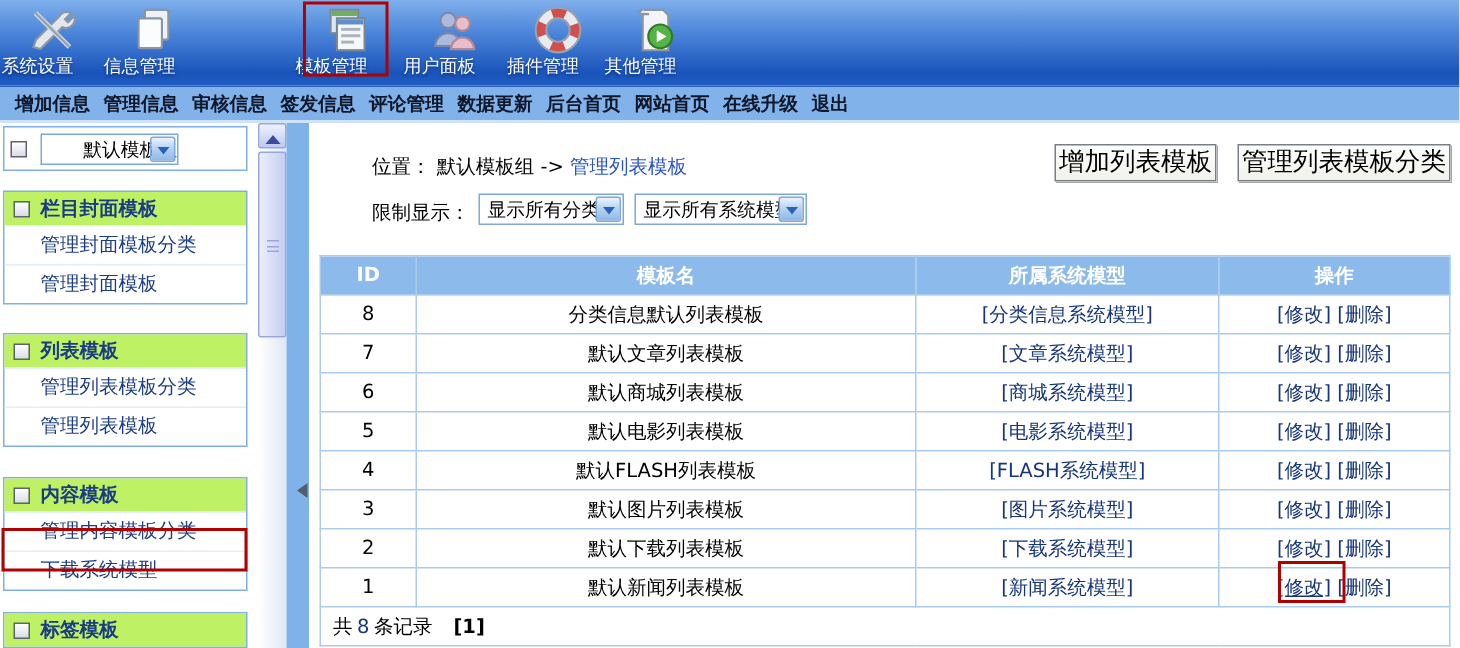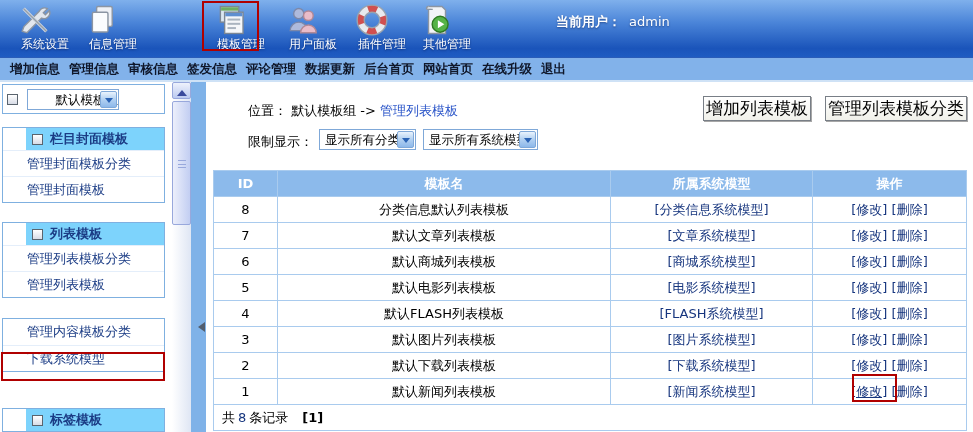--- a/index.html
+++ b/index.html
@@ -3,40 +3,40 @@
 <meta charset="utf-8">
 <style>
 * { margin:0; padding:0; box-sizing:border-box; }
 body { background:#fff; }
 .page { position:relative; width:973px; height:432px; overflow:hidden;
   font-family:"DejaVu Sans", sans-serif; background:#fff; }
 
 
 .toolbar { position:absolute; left:0; top:0; width:973px; height:57px;
   background:linear-gradient(180deg,#7fb0ec 0%, #4a84d8 40%, #1a54ba 85%, #1f5cc2 100%); }
-.tb-item { position:absolute; top:1px; width:68px; height:54px; text-align:right; cursor:pointer; }
+.tb-item { position:absolute; top:1px; width:68px; height:54px; text-align:left; cursor:pointer; }
 .tb-item .ticon { display:block; width:34px; height:32px; margin:2px auto 0; }
 .tb-item .tlabel { display:block; margin-top:1px; font-size:12px; color:#fff;
   text-shadow:0 1px 2px rgba(0,20,70,.6); white-space:nowrap; }
 .cur-user { position:absolute; left:556px; top:13px; font-size:13px; color:#fff;
   text-shadow:0 1px 2px rgba(0,20,70,.5); }
 .cur-user b { font-weight:bold; margin-right:8px; }
 
 
 .menubar { position:absolute; left:0; top:57px; width:973px; height:25px;
   background:#82b2ea; border-top:1px solid #2a5cb8; border-bottom:2px solid #cfe2f6;
   display:flex; align-items:center; padding-left:10px; gap:9px; }
 .menubar span { font-size:12.5px; font-weight:bold; color:#0f172a; cursor:pointer; white-space:nowrap; }
 
 
 .bodyarea { position:absolute; left:0; top:82px; width:973px; height:350px; background:#fff; }
 
 
 .sbox { position:absolute; left:2px; width:163px; background:#fff; border:1px solid #7fb0e0; }
-.sb-head { height:22px; background:#7dd3fc; display:flex; align-items:center; padding-left:6px;margin-left:23px; }
+.sb-head { height:22px; background:#bef264; display:flex; align-items:center; padding-left:6px; }
 .sb-check { width:11px; height:11px; background:linear-gradient(#ffffff,#d8dce6);
   border:1px solid #5a646e; margin-right:7px; flex:none; }
 .sb-title { font-size:13px; font-weight:bold; color:#1b3c85; }
 .sb-item { height:26px; line-height:26px; padding-left:24px; font-size:13px; color:#1b3c85;
   cursor:pointer; border-top:1px solid #e4eefa; }
 .sb-item:first-of-type { border-top:none; }
 
 .groupbox { top:2px; height:30px; display:flex; align-items:center; padding-left:4px;text-align:right; }
 
 
@@ -95,21 +95,20 @@
 .red-toolbar { left:202px; top:1px; width:57px; height:50px; }
 .red-sidebar { left:1px; top:270px; width:164px; height:29px; }
 .red-edit { left:852px; top:374px; width:45px; height:28px; }
 </style>
 </head>
 <body>
 
 <div class="page">
 
   <div class="toolbar" id="toolbar">
-    <div class="cur-user"><b>当前用户：</b><span>admin</span></div>
   <div class="tb-item" style="left: 1px;">
         <span class="ticon"><svg viewBox="0 0 24 24">
             <path d="M3 20l1.2-3.4L15 5.8A4.2 4.2 0 0 1 20.8 4l-2.9 2.9 1.4 1.4L22.2 5.4a4.2 4.2 0 0 1-5.6 5.3L6.3 21z" fill="#e2e7ee" stroke="#8b95a3" stroke-width="1"></path>
             <path d="M4 4l16 16" stroke="#cfd6df" stroke-width="2.4"></path>
             <path d="M4 4l16 16" stroke="#959faa" stroke-width="1" fill="none"></path>
           </svg></span>
         <span class="tlabel">系统设置</span>
       </div>
       <div class="tb-item" style="left: 69px;">
         <span class="ticon"><svg viewBox="0 0 24 24">
@@ -193,20 +192,24 @@
         </div>
         <div class="sbox" style="top: 140px;">
           <div class="sb-head">
             <span class="sb-check"></span>
             <span class="sb-title">列表模板</span>
           </div>
           <div class="sb-item">管理列表模板分类</div>
           <div class="sb-item">管理列表模板</div>
         </div>
         <div class="sbox" style="top: 236px;">
+          <div class="sb-head">
+            <span class="sb-check"></span>
+            <span class="sb-title">内容模板</span>
+          </div>
           <div class="sb-item">管理内容模板分类</div>
           <div class="sb-item">下载系统模型</div>
         </div>
         <div class="sbox" style="top: 326px;">
           <div class="sb-head">
             <span class="sb-check"></span>
             <span class="sb-title">标签模板</span>
           </div>
         </div>
       </div>

